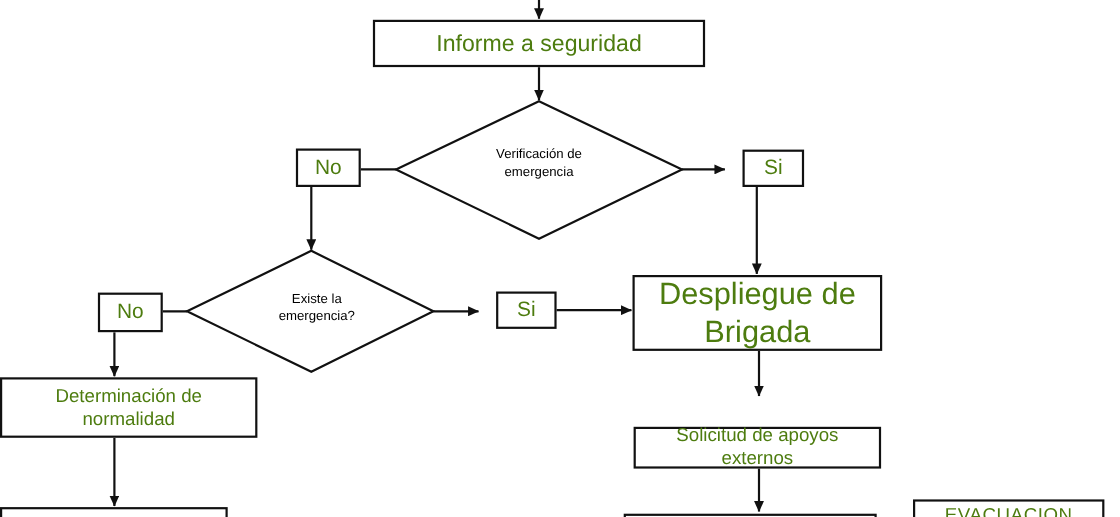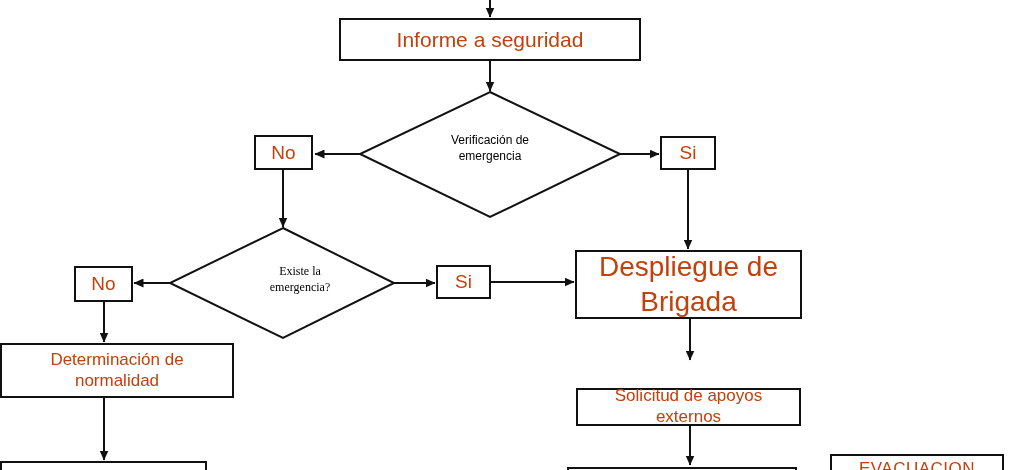--- a/index.html
+++ b/index.html
@@ -14,49 +14,49 @@
   .wires{position:absolute;left:0;top:0;width:1018px;height:470px;}
   .node{
     position:absolute;
     box-sizing:border-box;
     border:2px solid #111111;
     background:#ffffff;
     display:flex;align-items:center;justify-content:center;
     text-align:center;
     white-space:pre-line;
     line-height:1.22;
-    color:#c2410c;
+    color:#4d7c0f;
   }
   .dlabel{
     position:absolute;
     display:flex;align-items:center;justify-content:center;
     text-align:center;
     white-space:pre-line;
     line-height:1.3;
     font-size:12px;
   }
   .f-xl{font-size:21px;}
   .f-lg{font-size:28px;}
   .f-md{font-size:17px;}
-  .f-tag{font-size:19px;}
+  .f-tag{font-size:19px;margin-left:15px;}
   .node.top-align{align-items:flex-start;padding-top:3px;font-size:17px;letter-spacing:0.5px;}
   
   .n-informe      {left:339px;top:18px;  width:302px;height:43px;}
   .n-no1          {left:254px;top:135px; width:59px; height:35px;}
   .n-si1          {left:660px;top:136px; width:56px; height:34px;}
   .n-no2          {left:74px; top:266px; width:59px; height:36px;}
   .n-si2          {left:436px;top:265px; width:55px; height:34px;}
   .n-despliegue   {left:575px;top:250px; width:227px;height:69px;}
   .n-determinacion{left:0px;  top:343px; width:234px;height:55px;}
   .n-solicitud    {left:576px;top:340px; width:225px;height:38px;margin-top:48px;}
   .n-bleft        {left:0px;  top:461px; width:207px;height:30px;}
   .n-bcenter      {left:567px;top:467px; width:230px;height:20px;}
   .n-evacuacion   {left:830px;top:454px; width:174px;height:36px;}
   .l-d1{left:400px;top:123px;width:180px;height:52px;}
-  .l-d2{left:212px;top:252px;width:176px;height:56px;font-family:Liberation Serif, serif;}
+  .l-d2{left:200px;top:252px;width:176px;height:56px;}
 </style>
 </head>
 <body>
 
 <div class="stage">
 
   <svg class="wires" viewBox="0 0 1018 470" xmlns="http://www.w3.org/2000/svg">
     <defs>
       <marker id="arrow" markerUnits="userSpaceOnUse" markerWidth="10" markerHeight="9" viewBox="0 0 10 9" refX="9.5" refY="4.5" orient="auto">
         <path d="M0 0 L10 4.5 L0 9 z" fill="#111111"></path>

